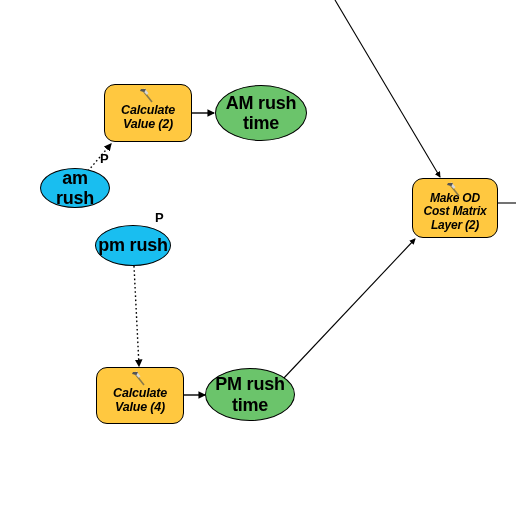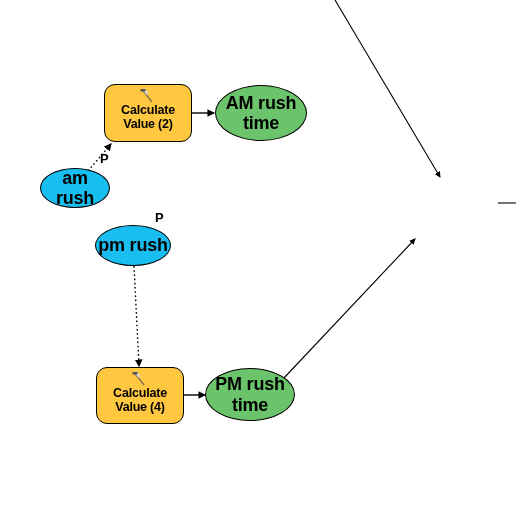--- a/index.html
+++ b/index.html
@@ -40,20 +40,21 @@
   }
   .tool-node {
     background: #ffc840;
     border: 1.6px solid #000000;
     border-radius: 11px;
     font-size: 12.5px;
   }
   .tool-node .node-label {
     padding-top: 8px;
     white-space: pre-line;
+    font-style: italic;
   }
   .data-node {
     border: 1.6px solid #000000;
     border-radius: 50%;
     font-size: 18px;
   }
   .data-node.green { background: #6bc46b; }
   .data-node.blue  { background: #19bef0; }
   .data-node .node-label { white-space: pre-line; }
   .tool-icon {
@@ -135,17 +136,29 @@
     </span>
     <span class="node-label">Calculate
 Value (4)</span>
   </div>
 
   <div class="node data-node green" style="left:205px; top:368px; width:90px; height:53px;">
     <span class="node-label">PM rush
 time</span>
   </div>
 
+  <div class="node tool-node" style="left:412px; top:178px; width:86px; height:60px; font-size:12px;">
+    <span class="tool-icon">
+      <svg viewBox="0 0 18 16" width="18" height="16" xmlns="http://www.w3.org/2000/svg">
+        <line x1="3.5" y1="2" x2="13" y2="14" stroke="#8a7a4a" stroke-width="1.6"></line>
+        <line x1="4.5" y1="1.2" x2="8.5" y2="6" stroke="#d8d8d8" stroke-width="2.6"></line>
+        <path d="M2 1 L7 1 L5.5 4 L1 3 Z" fill="#555555"></path>
+      </svg>
+    </span>
+    <span class="node-label">Make OD
+Cost Matrix
+Layer (2)</span>
+  </div>
 
   <div class="param-flag" style="left:100px; top:152px;">P</div>
   <div class="param-flag" style="left:155px; top:211px;">P</div>
 
 </div>
 
 </body></html>

